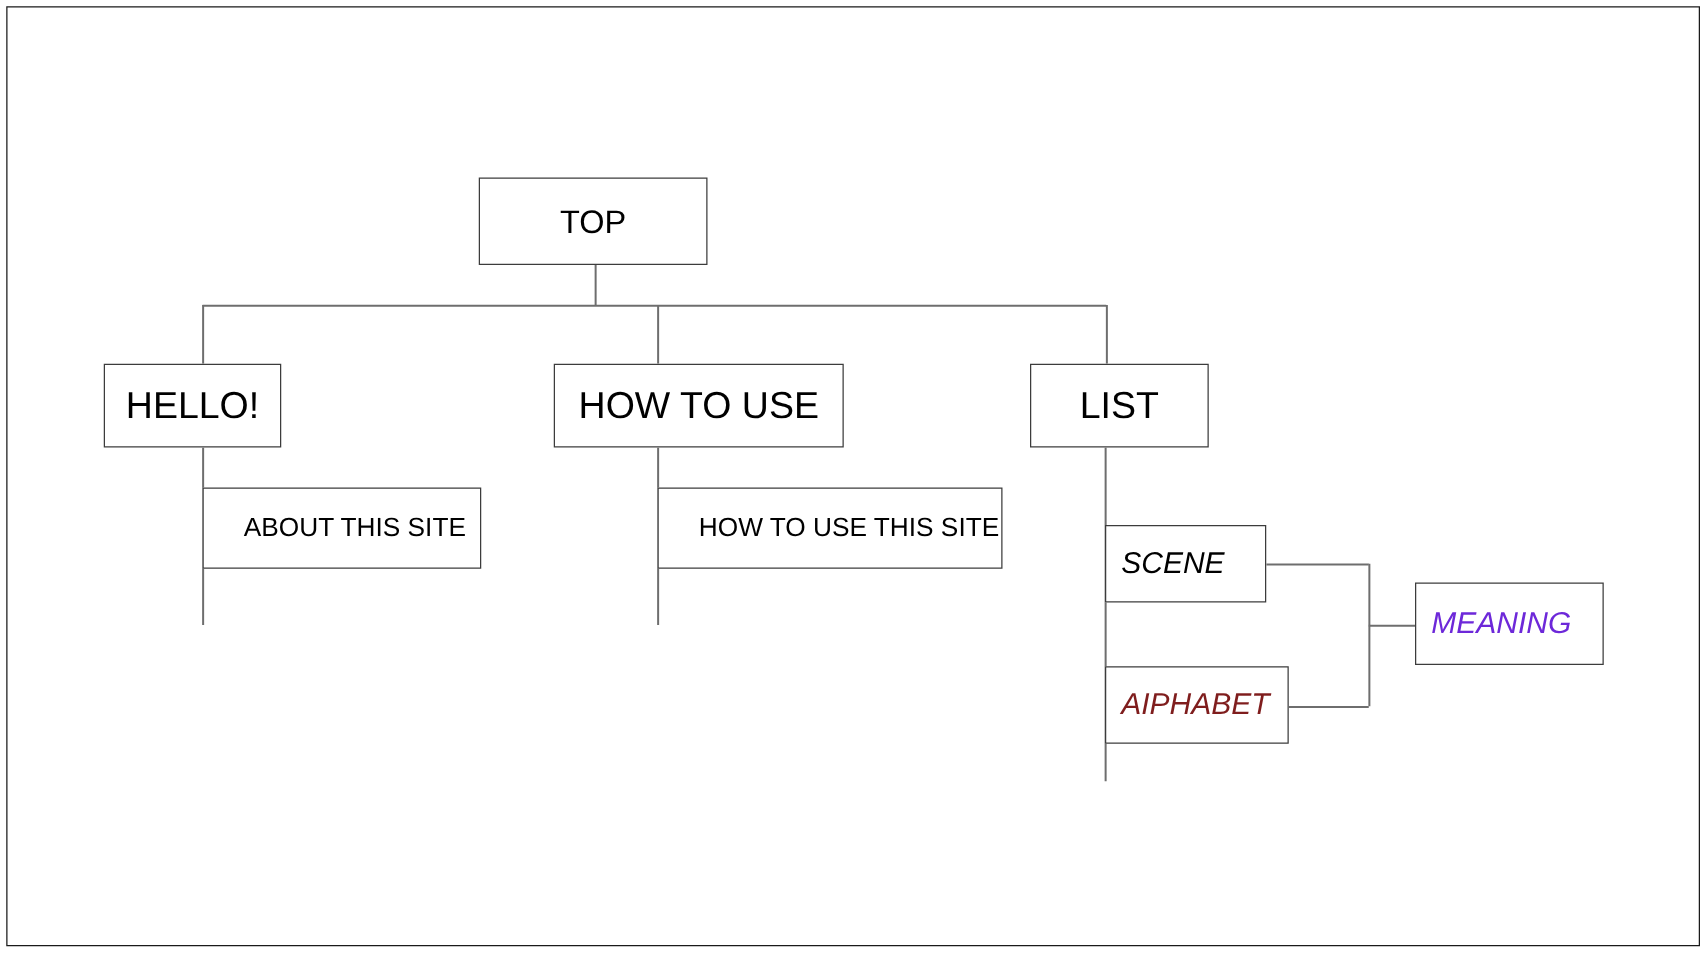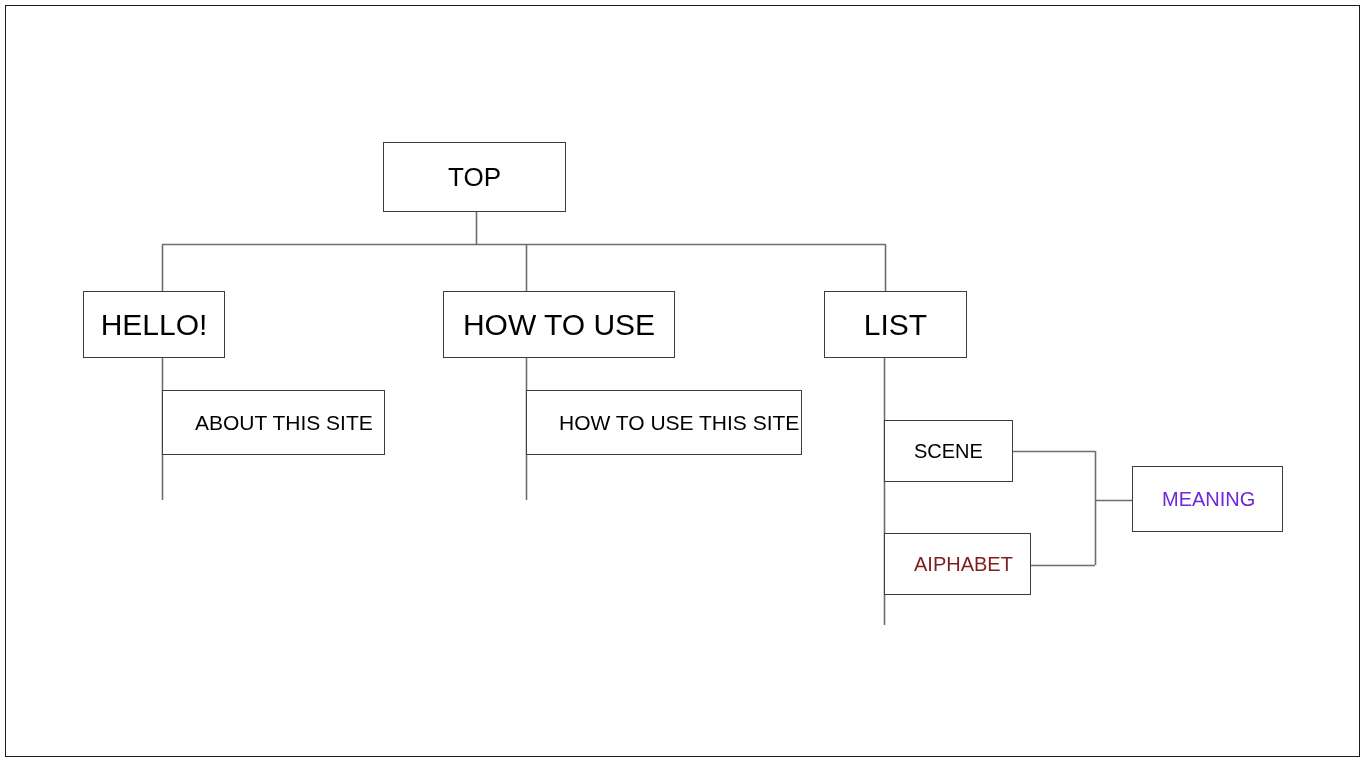--- a/index.html
+++ b/index.html
@@ -60,23 +60,24 @@
     font-size: 30px;
     justify-content: center;
   }
   
   .lvl3 {
     font-size: 21px;
     justify-content: flex-start;
     padding-left: 32px;
   }
   .lvl3b {
-    font-size: 20px;
+    font-size: 24px;
     justify-content: flex-start;
-    padding-left: 29px;
+    padding-left: 12px;
+    font-style: italic;
   }
 </style>
 </head>
 <body>
 
 <div id="canvas" style="background: rgb(255, 255, 255);">
 
   <div id="frame" style="border-color: rgb(26, 26, 26);"></div>
 
   <svg id="wires" viewBox="0 0 1366 768" width="1366" height="768" xmlns="http://www.w3.org/2000/svg">

